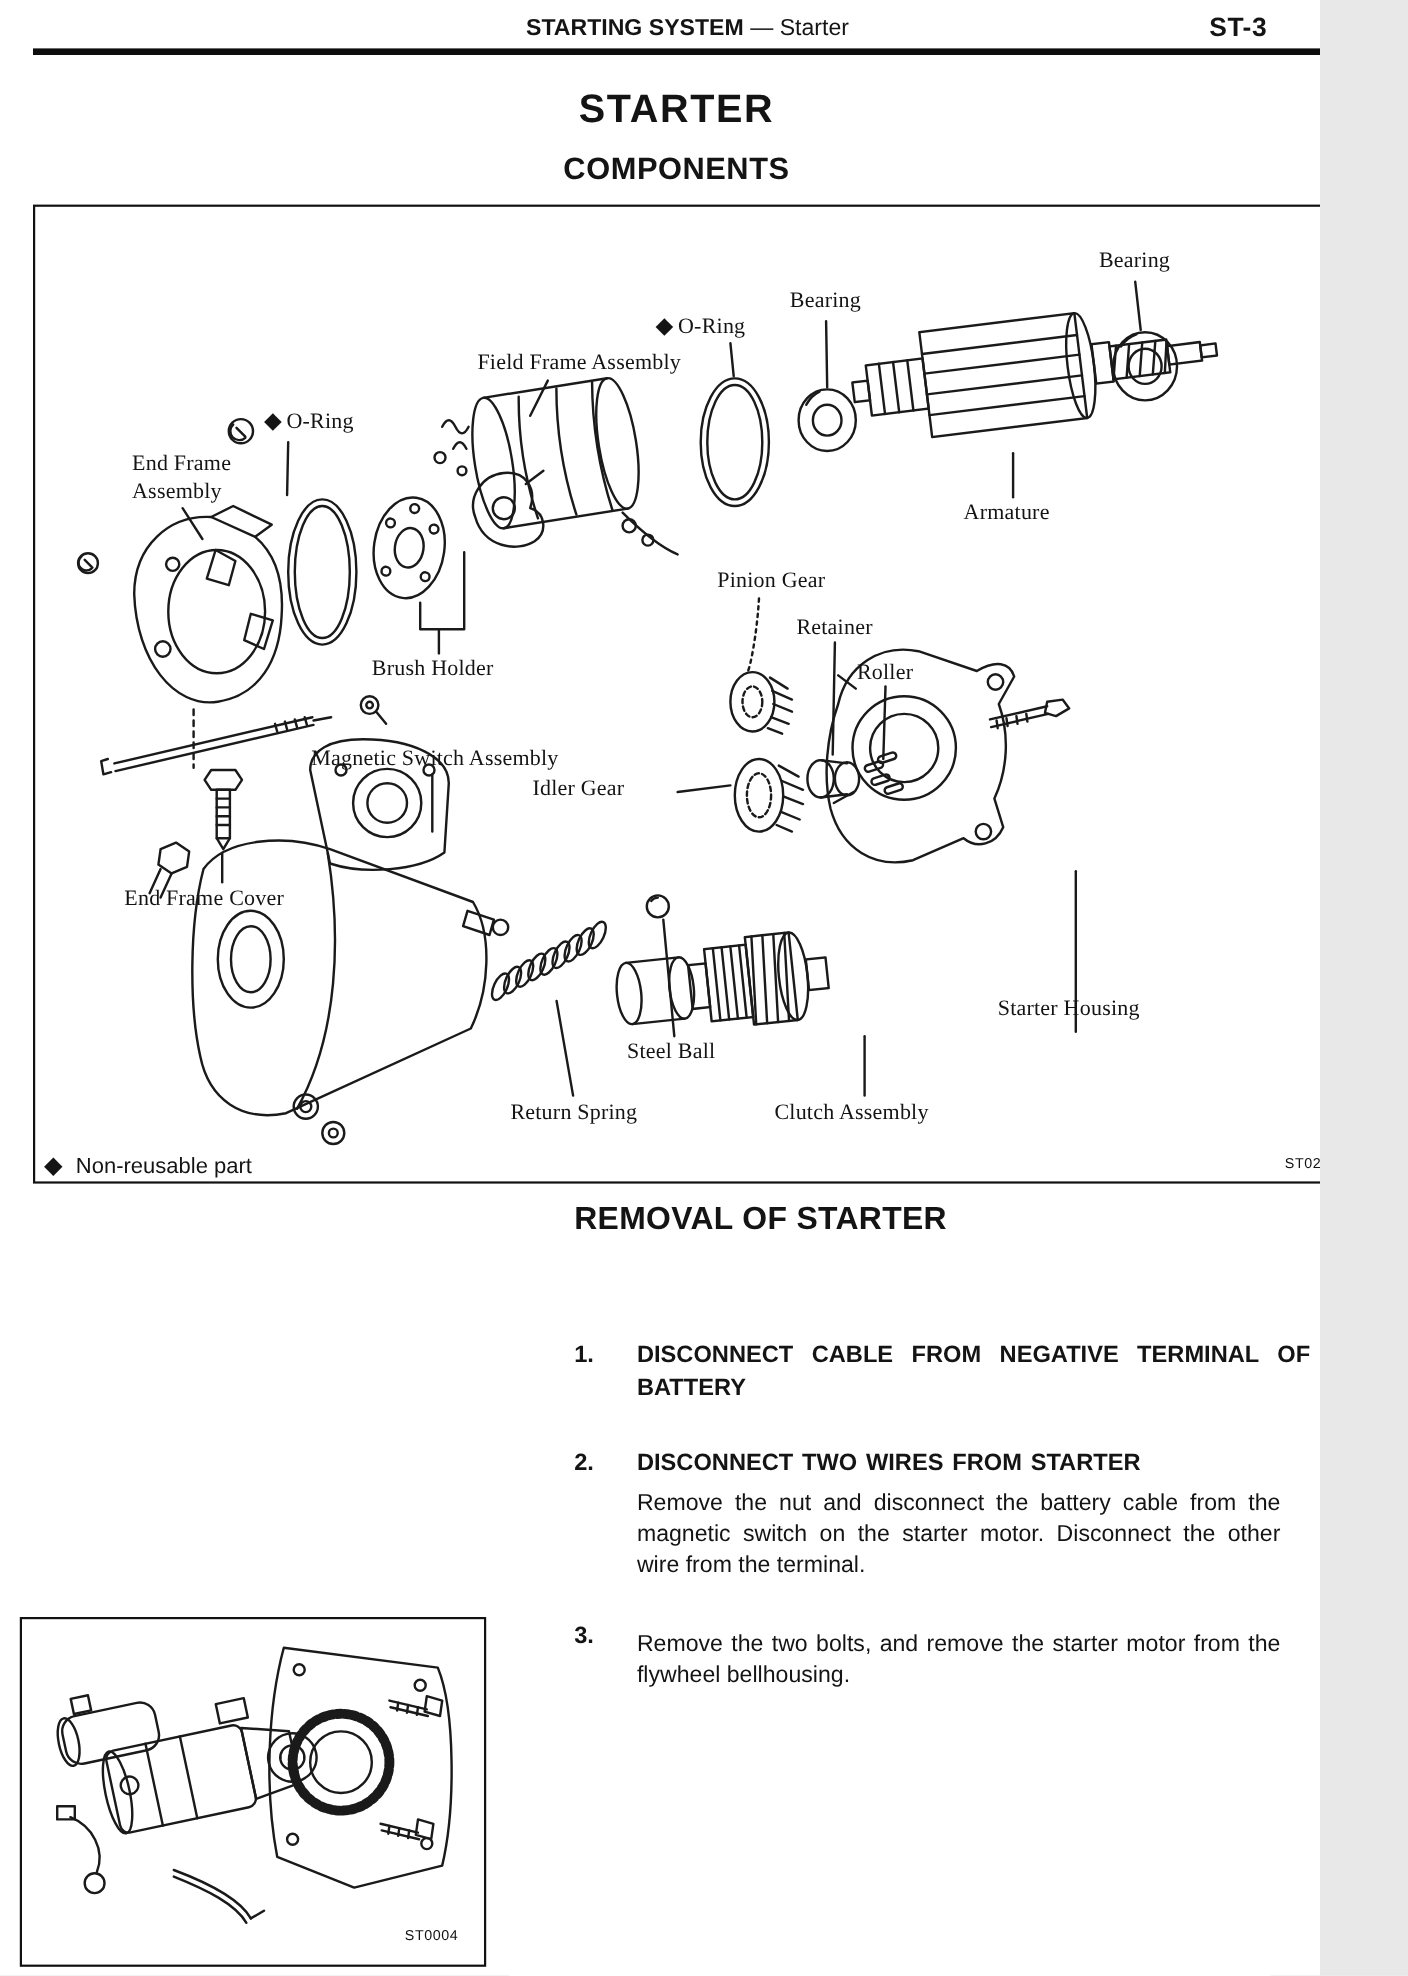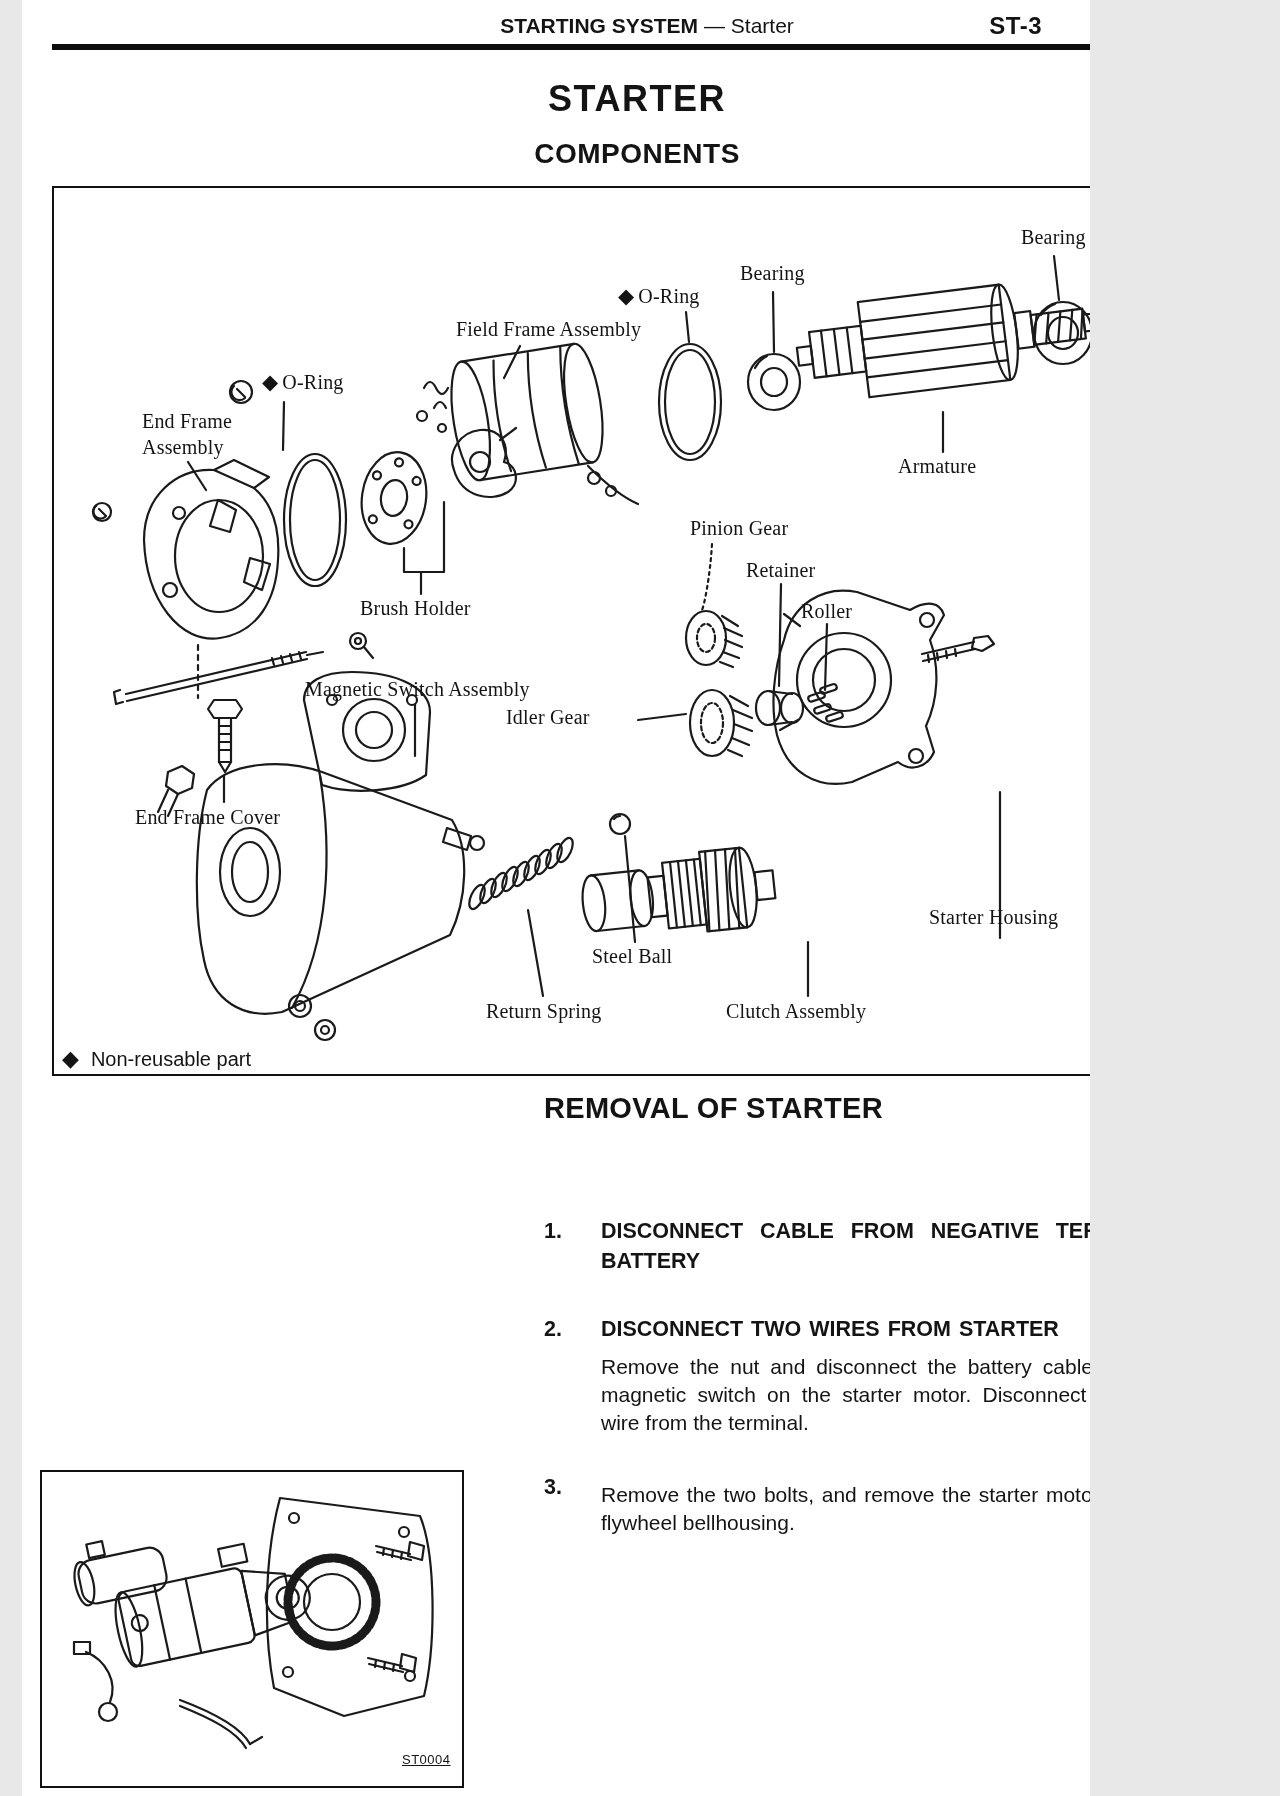--- a/index.html
+++ b/index.html
@@ -1,38 +1,38 @@
 <!DOCTYPE html>
 <html><head>
 <meta charset="utf-8">
 <style>
   html,body{margin:0;padding:0;background:#e8e8e8;}
-  .page{position:relative;width:1068px;height:1796px;background:#ffffff;
-        font-family:"Liberation Sans",sans-serif;color:#141414;overflow:hidden;margin-left:22px;}
+  .page{position:relative;width:1200px;height:1796px;background:#ffffff;
+        font-family:"Liberation Sans",sans-serif;color:#141414;overflow:hidden;}
   .abs{position:absolute;}
   
   .hdr-title{top:14px;left:625px;transform:translateX(-50%);font-size:21px;white-space:nowrap;}
   .hdr-title b{font-weight:bold;}
   .hdr-page{top:12px;right:48px;font-size:24px;font-weight:bold;letter-spacing:0.5px;}
   .hdr-rule{top:44px;left:30px;width:1210px;height:6px;background:#0d0d0d;}
   
   .main-title{top:78px;left:615px;transform:translateX(-50%);font-size:36px;font-weight:bold;letter-spacing:1.5px;}
   .sub-title{top:138px;left:615px;transform:translateX(-50%);font-size:28px;font-weight:bold;letter-spacing:0.5px;}
   
   .fig1{top:186px;left:30px;width:1210px;height:890px;border:2.5px solid #111;box-sizing:border-box;}
   .fig2{top:1470px;left:18px;width:424px;height:318px;border:2px solid #111;box-sizing:border-box;}
   svg.art{position:absolute;top:0;left:0;}
   
   .plabel{position:absolute;font-size:20px;color:#141414;white-space:nowrap;letter-spacing:0.2px;font-family:Liberation Serif, serif;}
   .plabel .dia{font-size:21px;margin-right:4px;}
   .legend{position:absolute;top:1046px;left:40px;font-size:20px;}
   .legend .dia{font-size:22px;margin-right:12px;}
   .figcode{position:absolute;font-size:13px;letter-spacing:0.5px;}
   .figcode.f1{top:1050px;left:1168px;}
-  .figcode.f2{top:1752px;left:380px;text-decoration:underline;}
+  .figcode.f2{top:1752px;left:368px;}
   
   .rem-heading{top:1092px;left:522px;font-size:29px;font-weight:bold;letter-spacing:0.3px;}
   .step{position:absolute;left:522px;display:flex;}
   .step-num{width:57px;font-size:21.5px;font-weight:bold;line-height:30px;}
   .step-body{width:612px;}
   .step-title{font-size:21.5px;font-weight:bold;line-height:30px;text-align:justify;word-spacing:2px;}
   .step-text{font-size:21px;line-height:28px;margin-top:9px;width:585px;text-align:justify;}
   .step1{top:1216px;} .step2{top:1314px;} .step3{top:1472px;}
 </style>
 </head>
@@ -333,21 +333,21 @@
   <div class="plabel" style="top:408px;left:120px;line-height:26px;">
     <span>End Frame</span><br>
     <span>Assembly</span></div>
 
   <div class="plabel" style="top:455px;left:876px;text-align:center;">
     <span>Armature</span></div>
 
   <div class="plabel" style="top:597px;left:338px;">
     <span>Brush Holder</span></div>
 
-  <div class="plabel" style="top:517px;left:668px;text-align:right;">
+  <div class="plabel" style="top:517px;left:652px;text-align:right;">
     <span>Pinion Gear</span></div>
 
   <div class="plabel" style="top:559px;left:724px;">
     <span>Retainer</span></div>
 
   <div class="plabel" style="top:600px;left:779px;">
     <span>Roller</span></div>
 
   <div class="plabel" style="top:706px;left:484px;">
     <span>Idler Gear</span></div>

